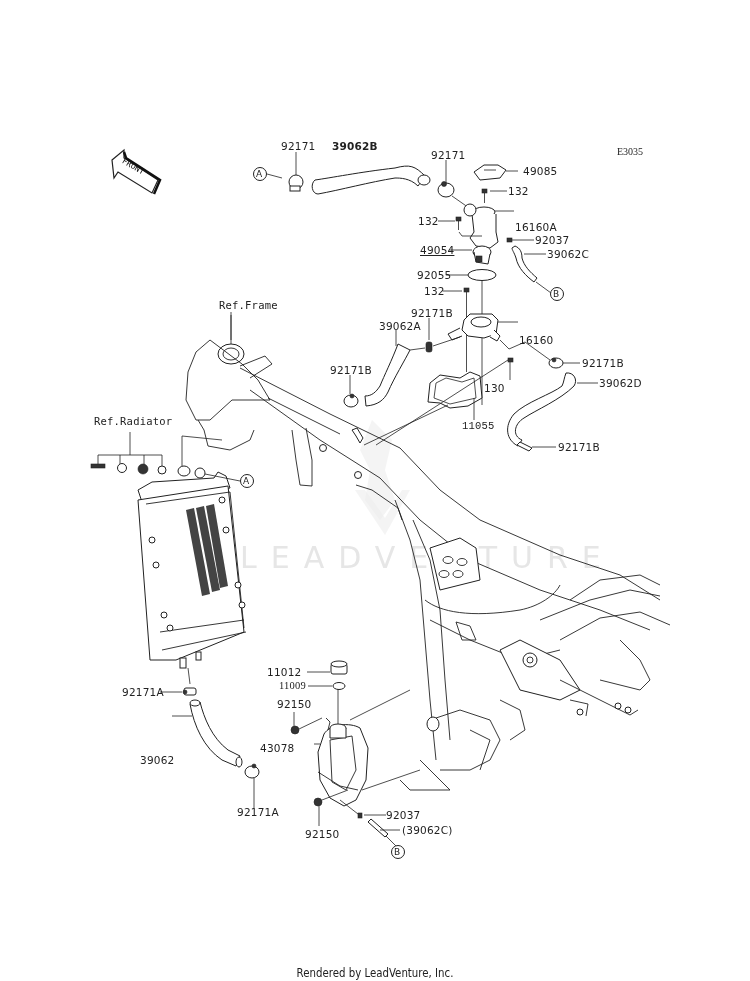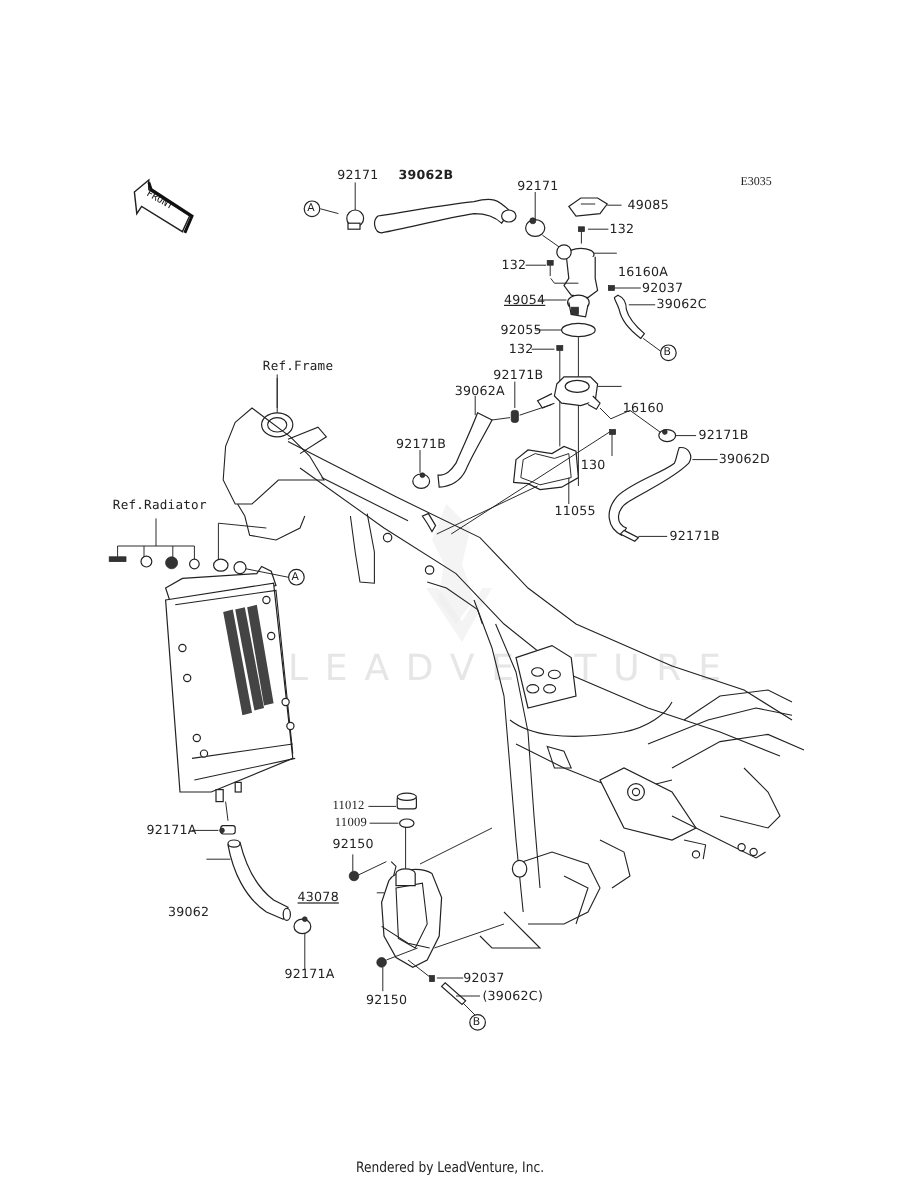--- a/index.html
+++ b/index.html
@@ -357,26 +357,26 @@
 <div class="lbl" style="left:547px;top:248px;">39062C</div>
 <div class="lbl" style="left:417px;top:269px;">92055</div>
 <div class="lbl" style="left:424px;top:285px;">132</div>
 <div class="lbl" style="left:411px;top:307px;">92171B</div>
 <div class="lbl" style="left:519px;top:316px;margin-top:18px;">16160</div>
 <div class="lbl" style="left:379px;top:320px;">39062A</div>
 <div class="lbl" style="left:330px;top:364px;">92171B</div>
 <div class="lbl" style="left:582px;top:357px;">92171B</div>
 <div class="lbl" style="left:484px;top:382px;">130</div>
 <div class="lbl" style="left:599px;top:377px;">39062D</div>
-<div class="lbl" style="left:462px;top:420px;">11055</div>
+<div class="lbl" style="left:462px;top:420px;font-family:Liberation Mono, monospace;">11055</div>
 <div class="lbl" style="left:558px;top:441px;">92171B</div>
-<div class="lbl" style="left:277px;top:666px;font-family:Liberation Serif, serif;">11012</div>
+<div class="lbl" style="left:267px;top:666px;">11012</div>
 <div class="lbl" style="left:279px;top:680px;font-family:Liberation Serif, serif;">11009</div>
 <div class="lbl" style="left:277px;top:698px;">92150</div>
 <div class="lbl" style="left:122px;top:686px;">92171A</div>
 <div class="lbl" style="left:140px;top:710px;margin-top:44px;">39062</div>
-<div class="lbl" style="left:248px;top:742px;text-decoration:underline;">43078</div>
+<div class="lbl" style="left:260px;top:742px;">43078</div>
 <div class="lbl" style="left:237px;top:806px;">92171A</div>
 <div class="lbl" style="left:305px;top:828px;">92150</div>
 <div class="lbl" style="left:386px;top:809px;">92037</div>
 <div class="lbl" style="left:402px;top:824px;">(39062C)</div>
 
 <div class="footer">Rendered by LeadVenture, Inc.</div>
 
 </body></html>

